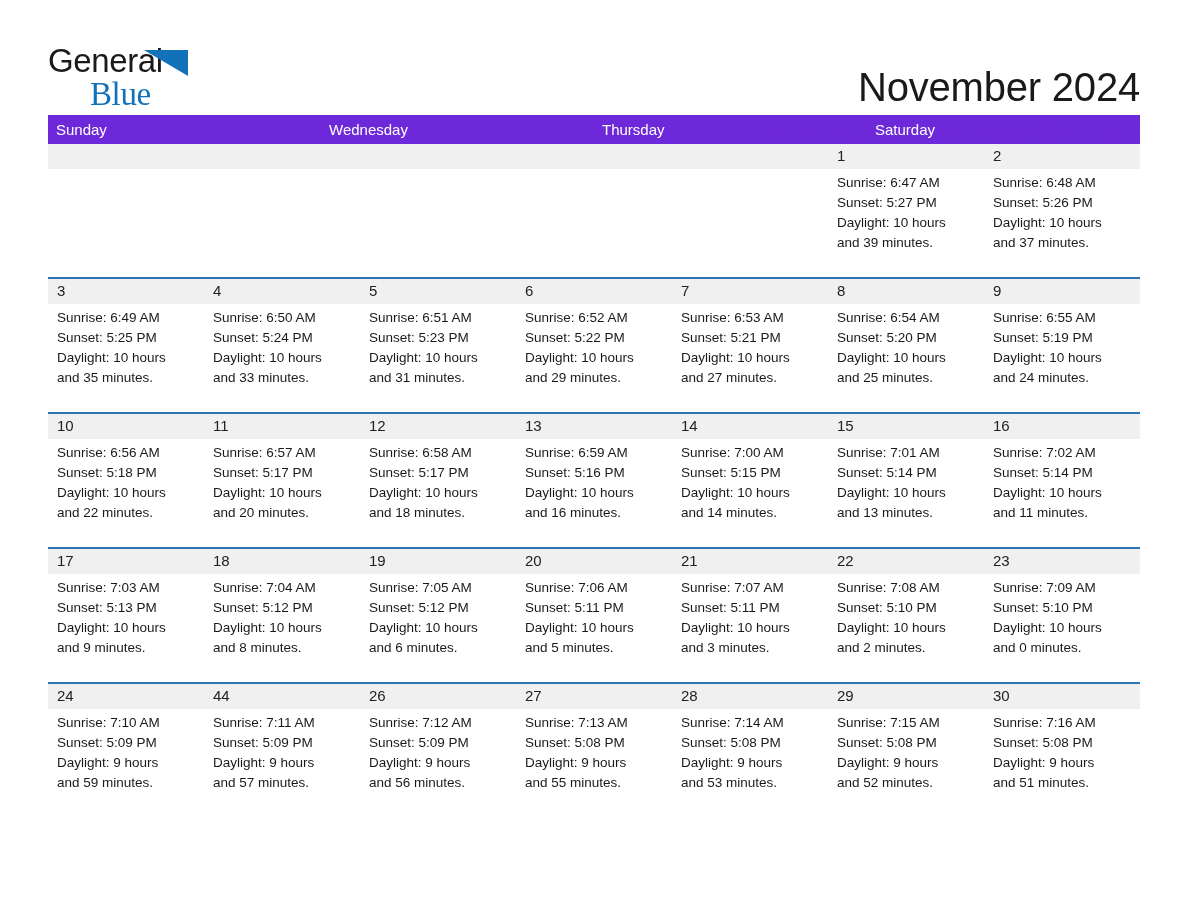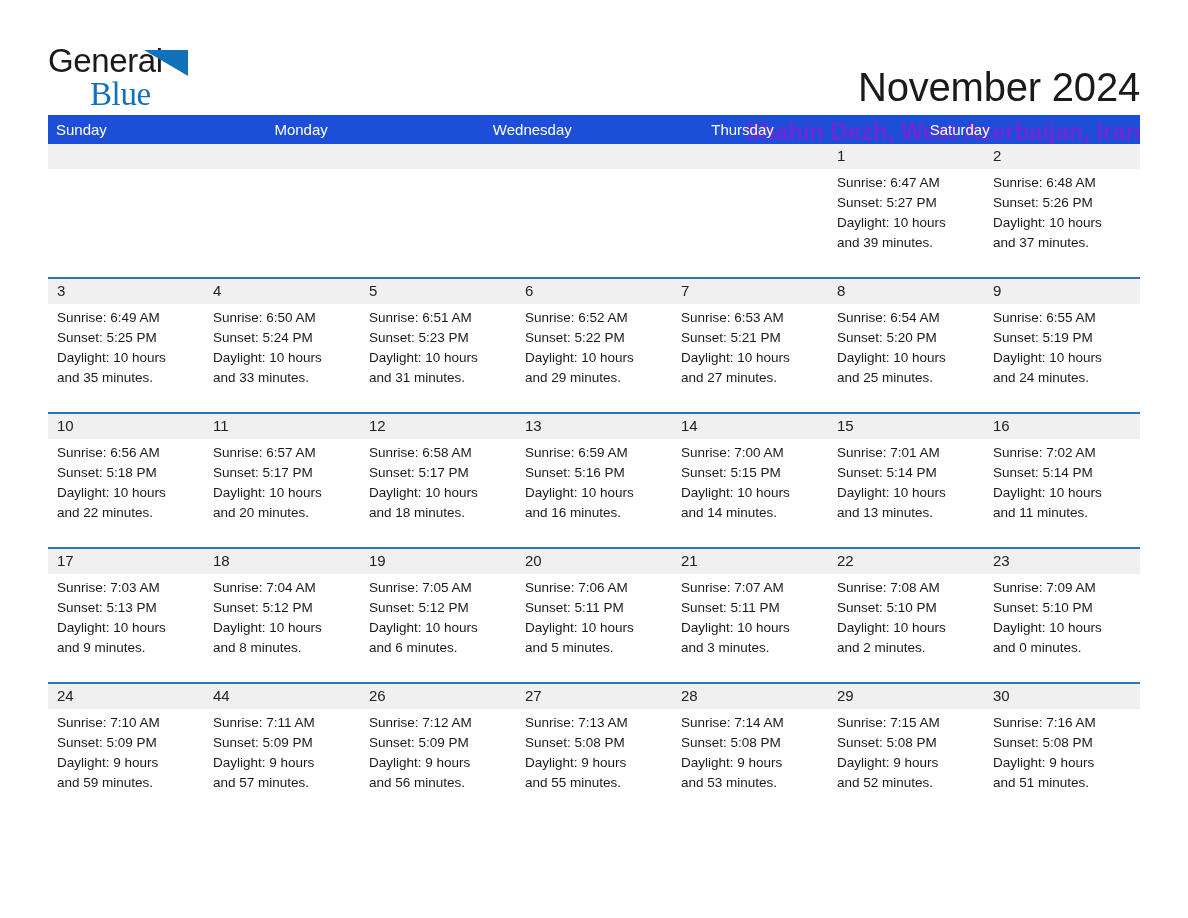--- a/index.html
+++ b/index.html
@@ -81,21 +81,21 @@
     letter-spacing: -0.1px;
   }
 
   
   .calendar {
     width: 1092px;
     margin-top: 3px;
   }
   .week-head {
     display: flex;
-    background: #1d4ed8;
+    background: #6d28d9;
     height: 29px;
   }
   .week-head .cell {
     flex: 1 1 0;
     color: #ffffff;
     font-size: 15px;
     line-height: 29px;
     padding-left: 8px;
     white-space: nowrap;
     overflow: hidden;
@@ -148,21 +148,20 @@
       <div class="cal-title">November 2024</div>
       <div class="cal-subtitle">Shahin Dezh, West Azerbaijan, Iran</div>
     </div>
 
   </div>
 
   <div class="calendar">
 
     <div class="week-head">
       <div class="cell">Sunday</div>
-      <div class="cell">Monday</div>
       <div class="cell">Wednesday</div>
       <div class="cell">Thursday</div>
       <div class="cell">Saturday</div>
     </div>
 
     <div id="weeks-container">
         <div class="week-row first">
           <div class="day-cell spacer"></div>
           <div class="day-cell spacer"></div>
           <div class="day-cell spacer"></div>

